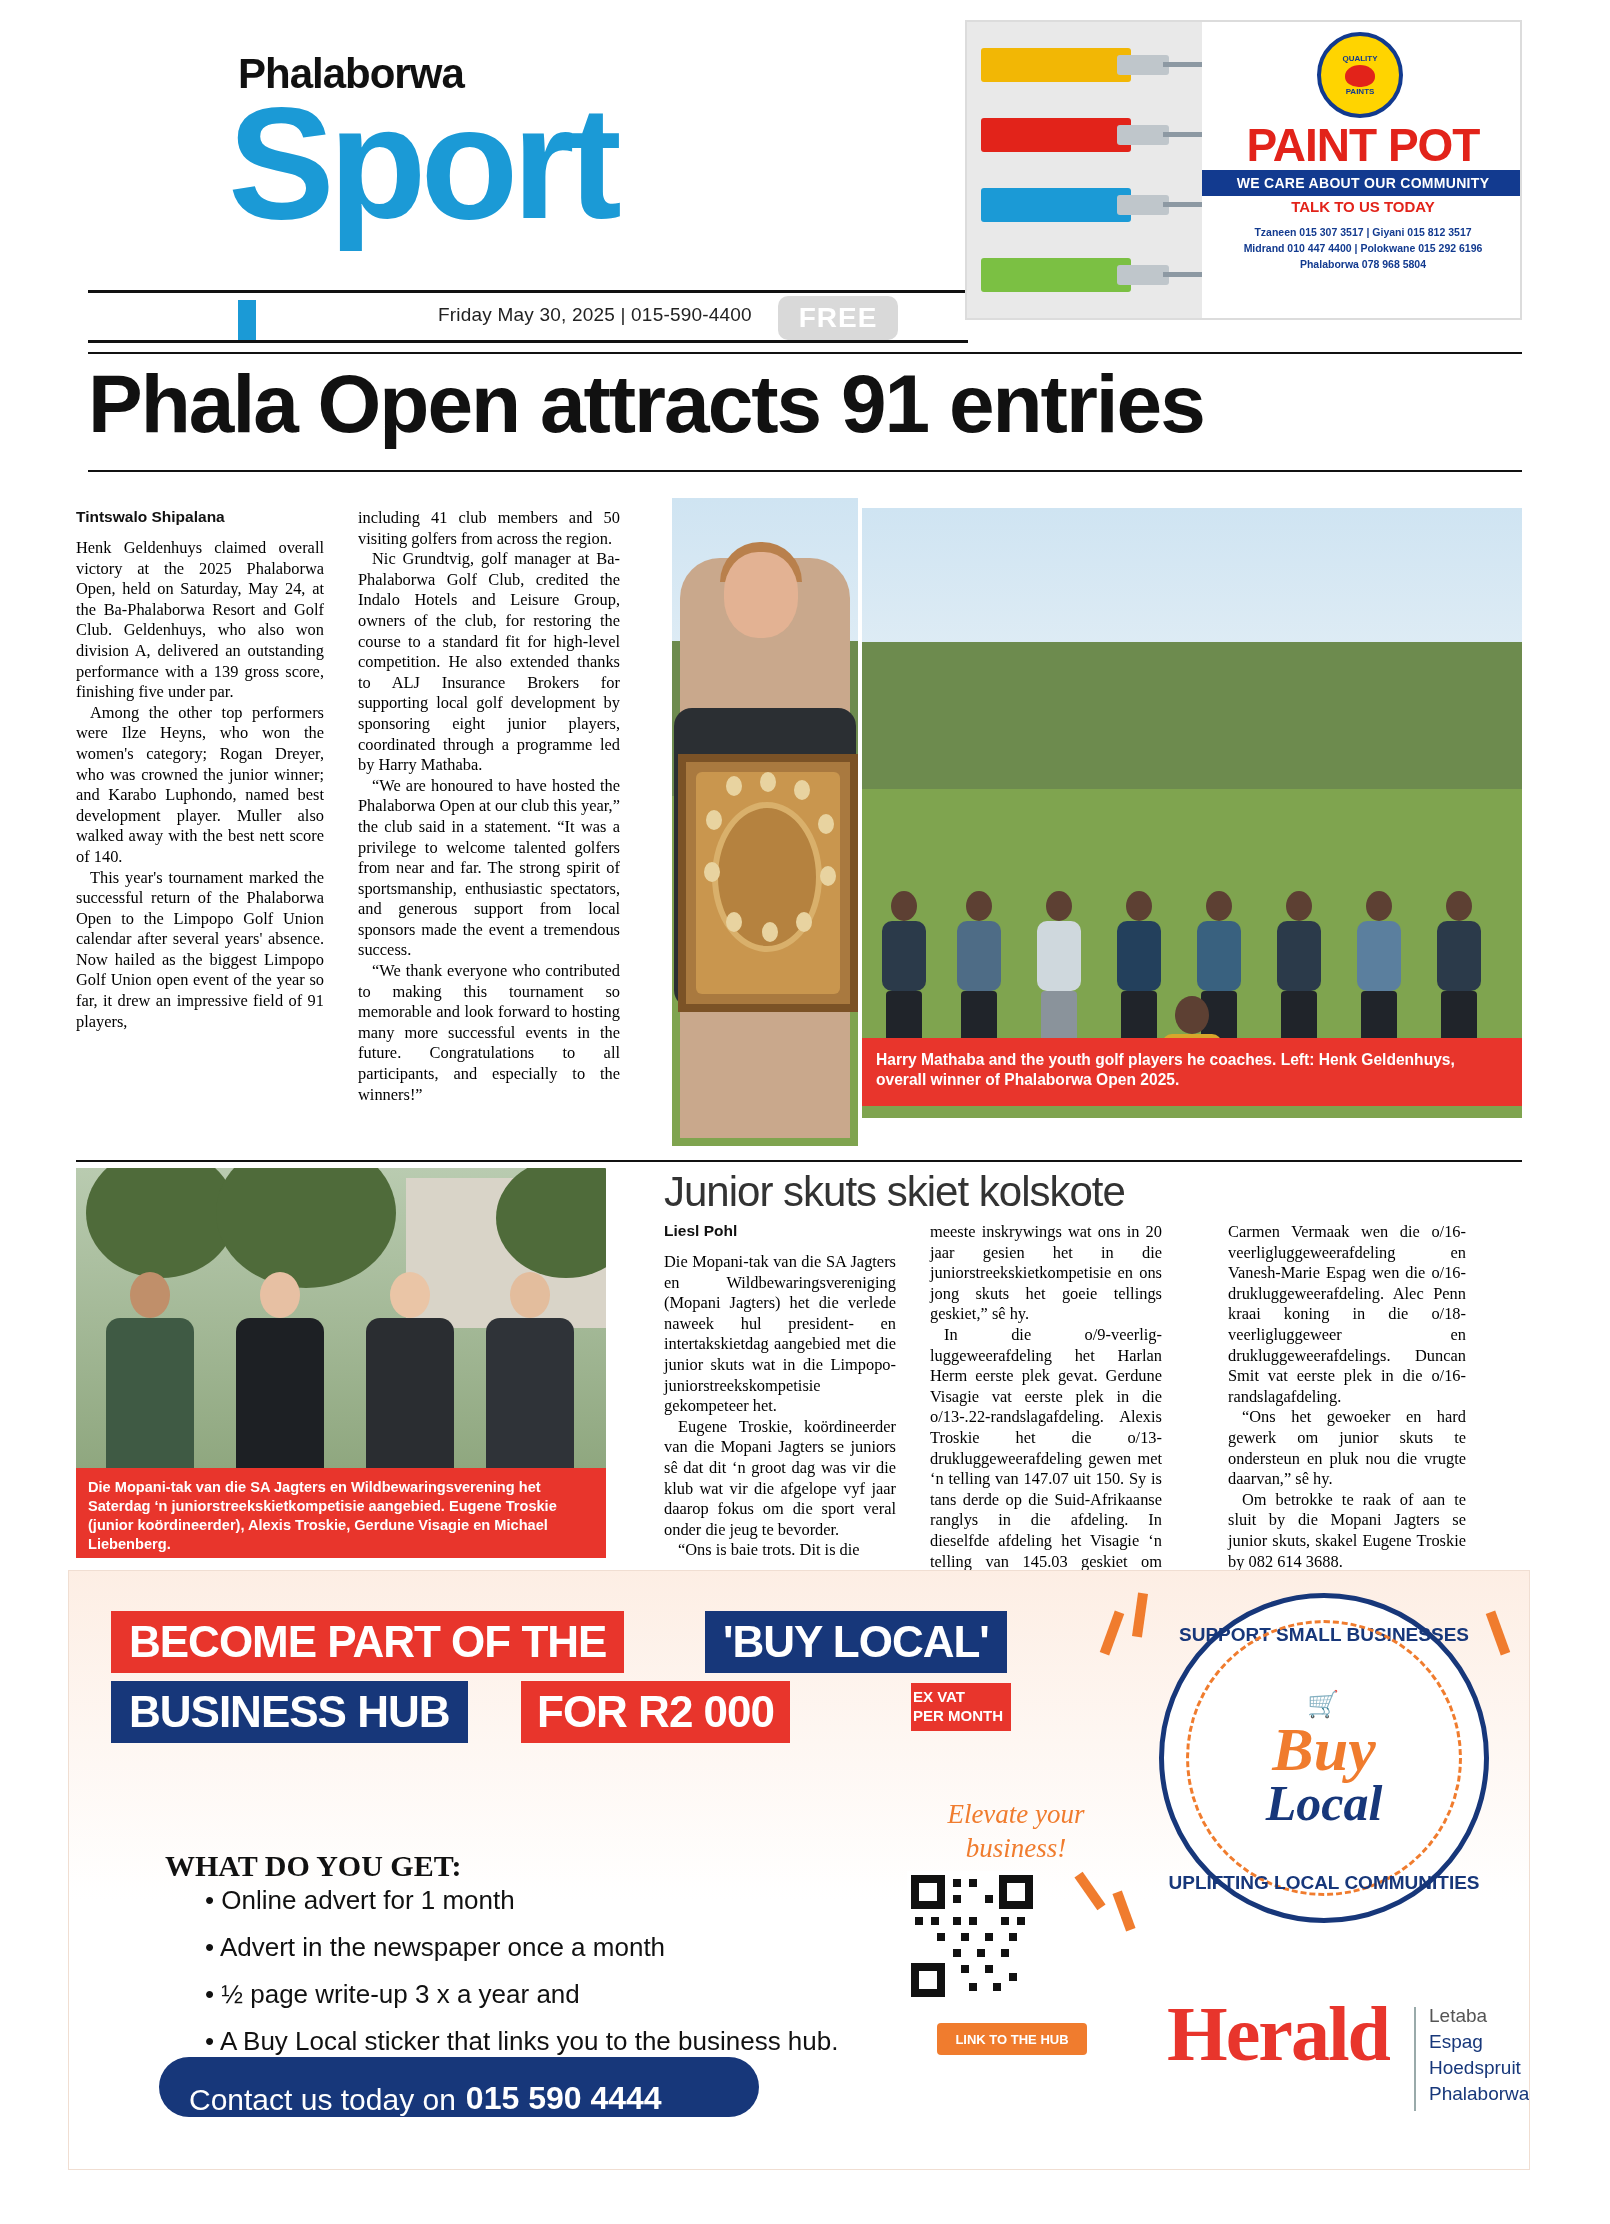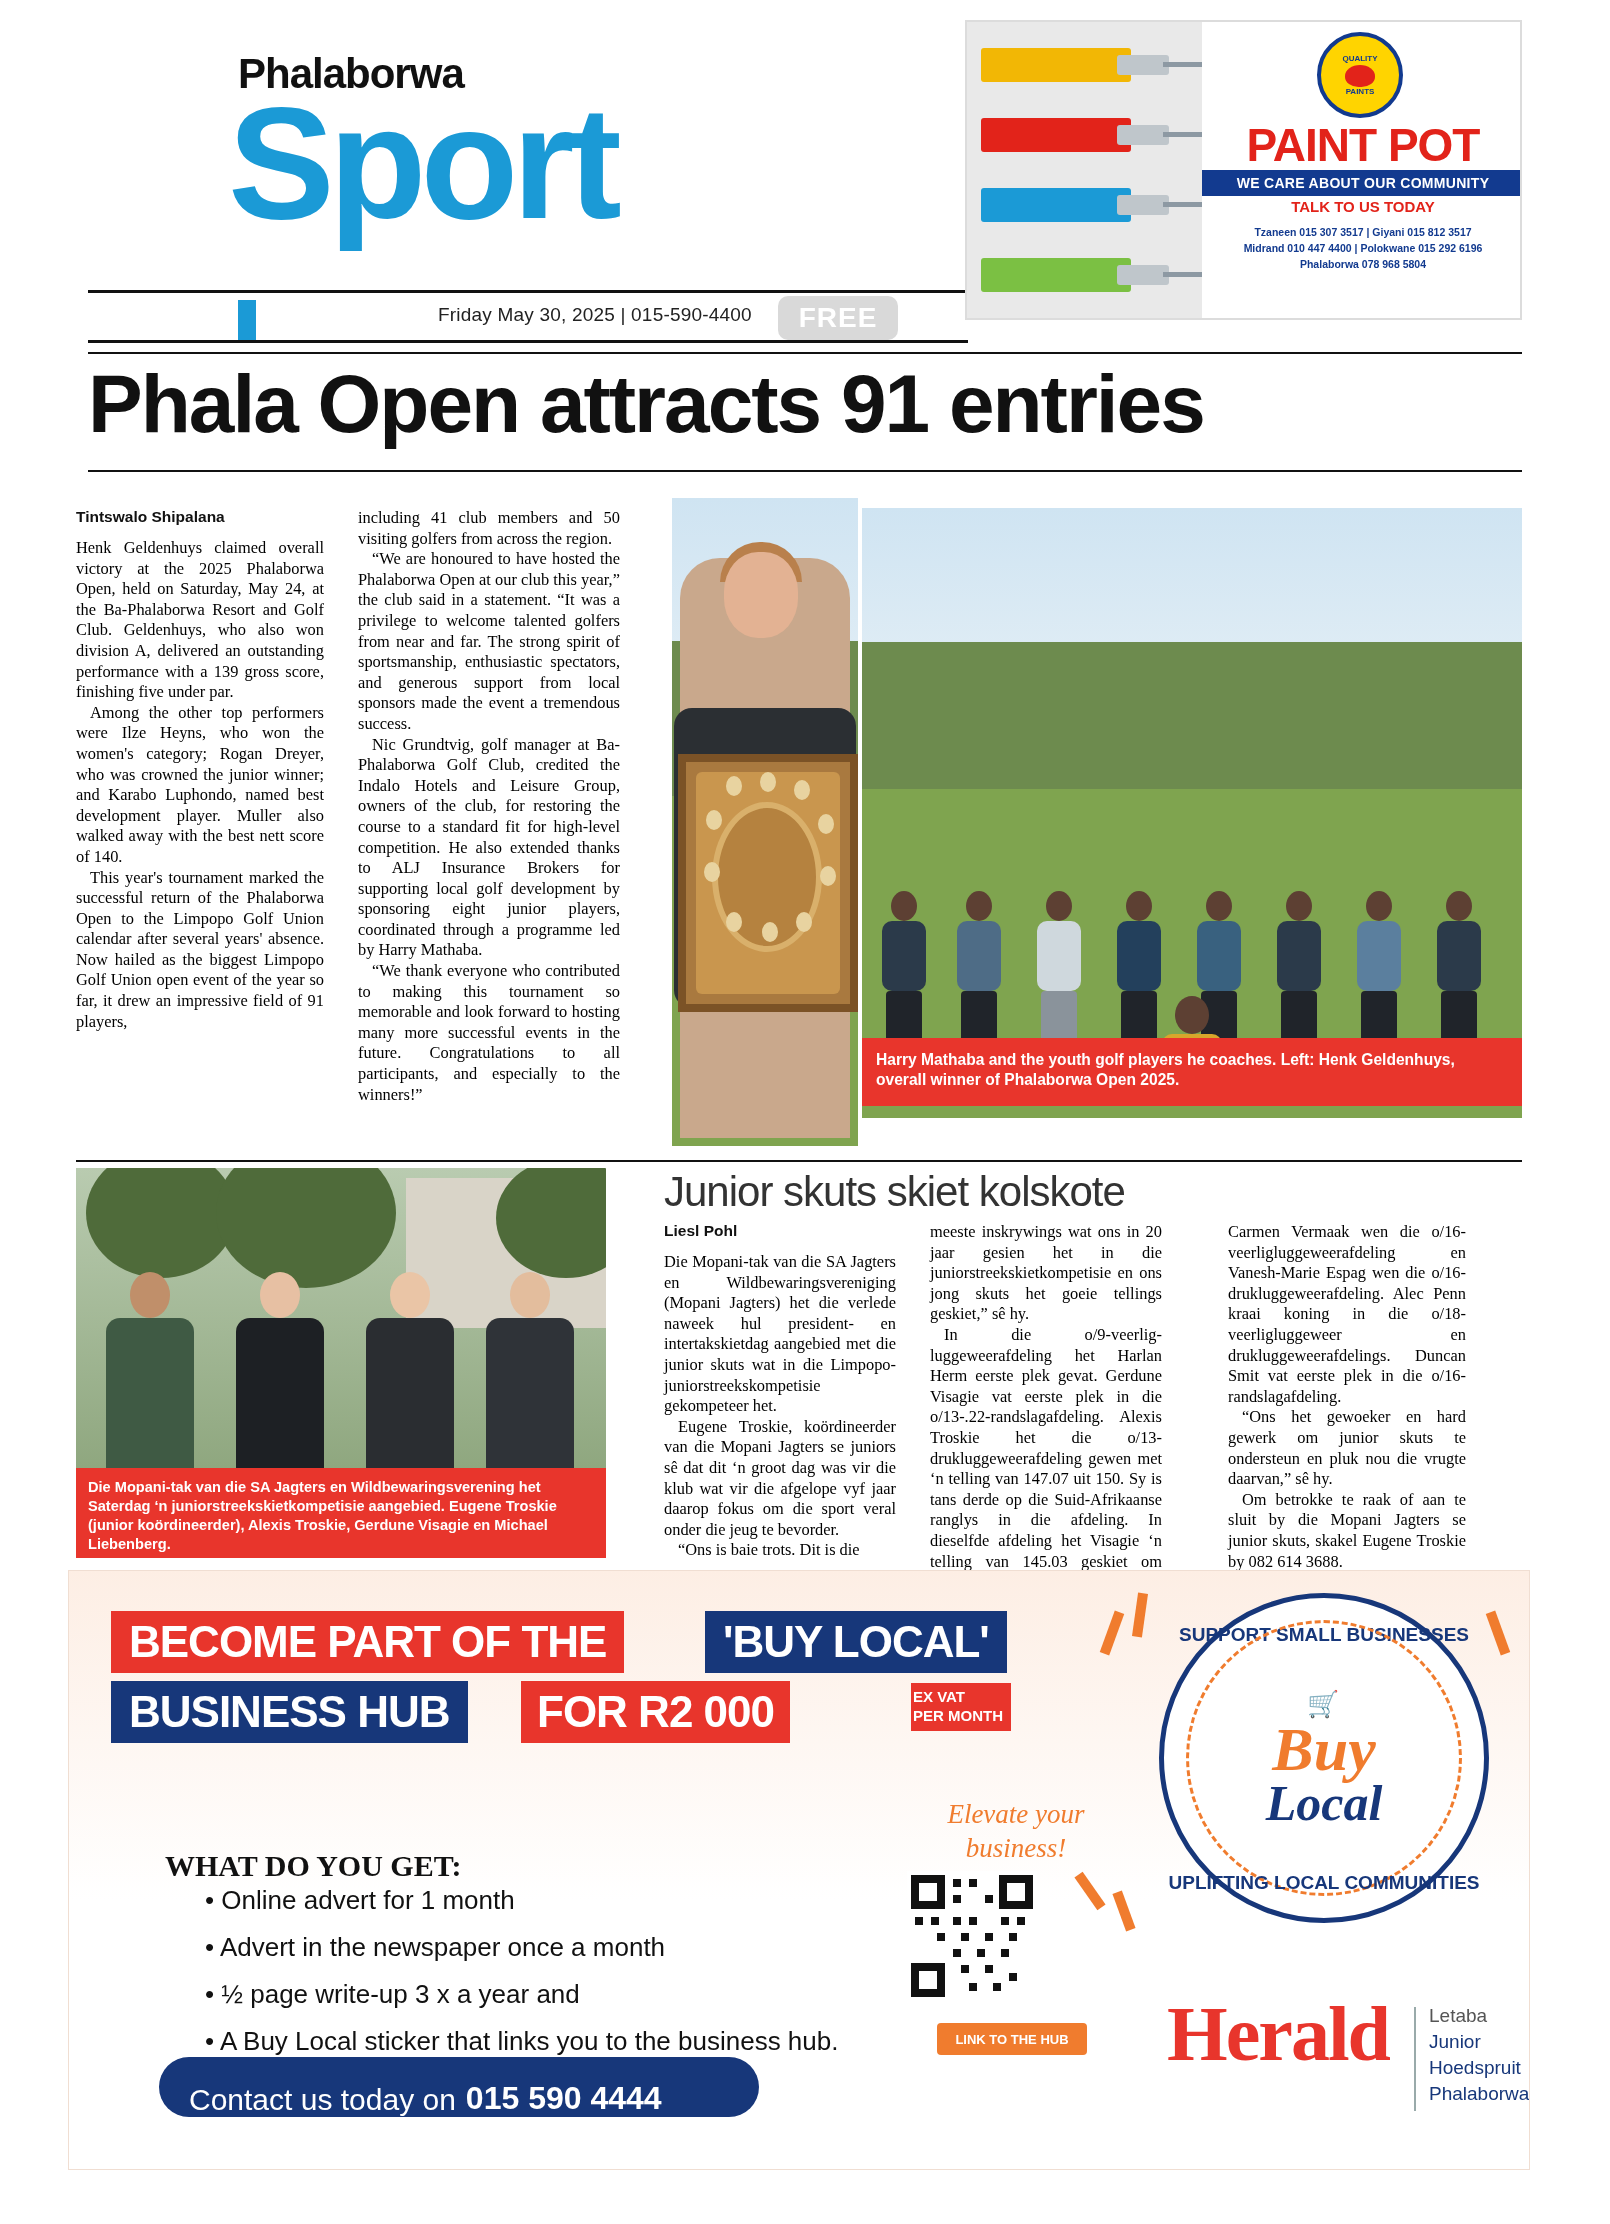--- a/index.html
+++ b/index.html
@@ -307,22 +307,22 @@
   <div class="hl-rule-bot"></div>
 
   <div class="byline1">Tintswalo Shipalana</div>
   <div class="col" id="c1">
     <p class="first">Henk Geldenhuys claimed overall victory at the 2025 Phalaborwa Open, held on Saturday, May 24, at the Ba-Phalaborwa Resort and Golf Club. Geldenhuys, who also won division A, delivered an outstanding performance with a 139 gross score, finishing five under par.</p>
     <p>Among the other top performers were Ilze Heyns, who won the women's category; Rogan Dreyer, who was crowned the junior winner; and Karabo Luphondo, named best development player. Muller also walked away with the best nett score of 140.</p>
     <p>This year's tournament marked the successful return of the Phalaborwa Open to the Limpopo Golf Union calendar after several years' absence. Now hailed as the biggest Limpopo Golf Union open event of the year so far, it drew an impressive field of 91 players,</p>
   </div>
   <div class="col" id="c2">
     <p class="first">including 41 club members and 50 visiting golfers from across the region.</p>
+    <p>Nic Grundtvig, golf manager at Ba-Phalaborwa Golf Club, credited the Indalo Hotels and Leisure Group, owners of the club, for restoring the course to a standard fit for high-level competition. He also extended thanks to ALJ Insurance Brokers for supporting local golf development by sponsoring eight junior players, coordinated through a programme led by Harry Mathaba.</p>
     <p>“We are honoured to have hosted the Phalaborwa Open at our club this year,” the club said in a statement. “It was a privilege to welcome talented golfers from near and far. The strong spirit of sportsmanship, enthusiastic spectators, and generous support from local sponsors made the event a tremendous success.</p>
-    <p>Nic Grundtvig, golf manager at Ba-Phalaborwa Golf Club, credited the Indalo Hotels and Leisure Group, owners of the club, for restoring the course to a standard fit for high-level competition. He also extended thanks to ALJ Insurance Brokers for supporting local golf development by sponsoring eight junior players, coordinated through a programme led by Harry Mathaba.</p>
     <p>“We thank everyone who contributed to making this tournament so memorable and look forward to hosting many more successful events in the future. Congratulations to all participants, and especially to the winners!”</p>
   </div>
 
   <div class="photoA">
     <div class="sky"></div>
       <div class="trees"></div>
       <div class="grass"></div>
     <div class="pA-man"></div>
     <div class="pA-shirt"></div>
     <div class="pA-hair"></div>
@@ -509,19 +509,19 @@
         <div class="bl-seal-buy">Buy</div>
         <div class="bl-seal-local">Local</div>
       </div>
       <div class="bl-seal-bot">UPLIFTING LOCAL COMMUNITIES</div>
     </div>
 
     <div class="herald">Herald</div>
     <div class="herald-divider"></div>
     <div class="herald-list">
       <div>Letaba</div>
-      <div>Junior</div>
+      <div>Espag</div>
       <div>Hoedspruit</div>
       <div>Phalaborwa</div>
     </div>
   </div>
 
 </div>
 
 </body></html>

